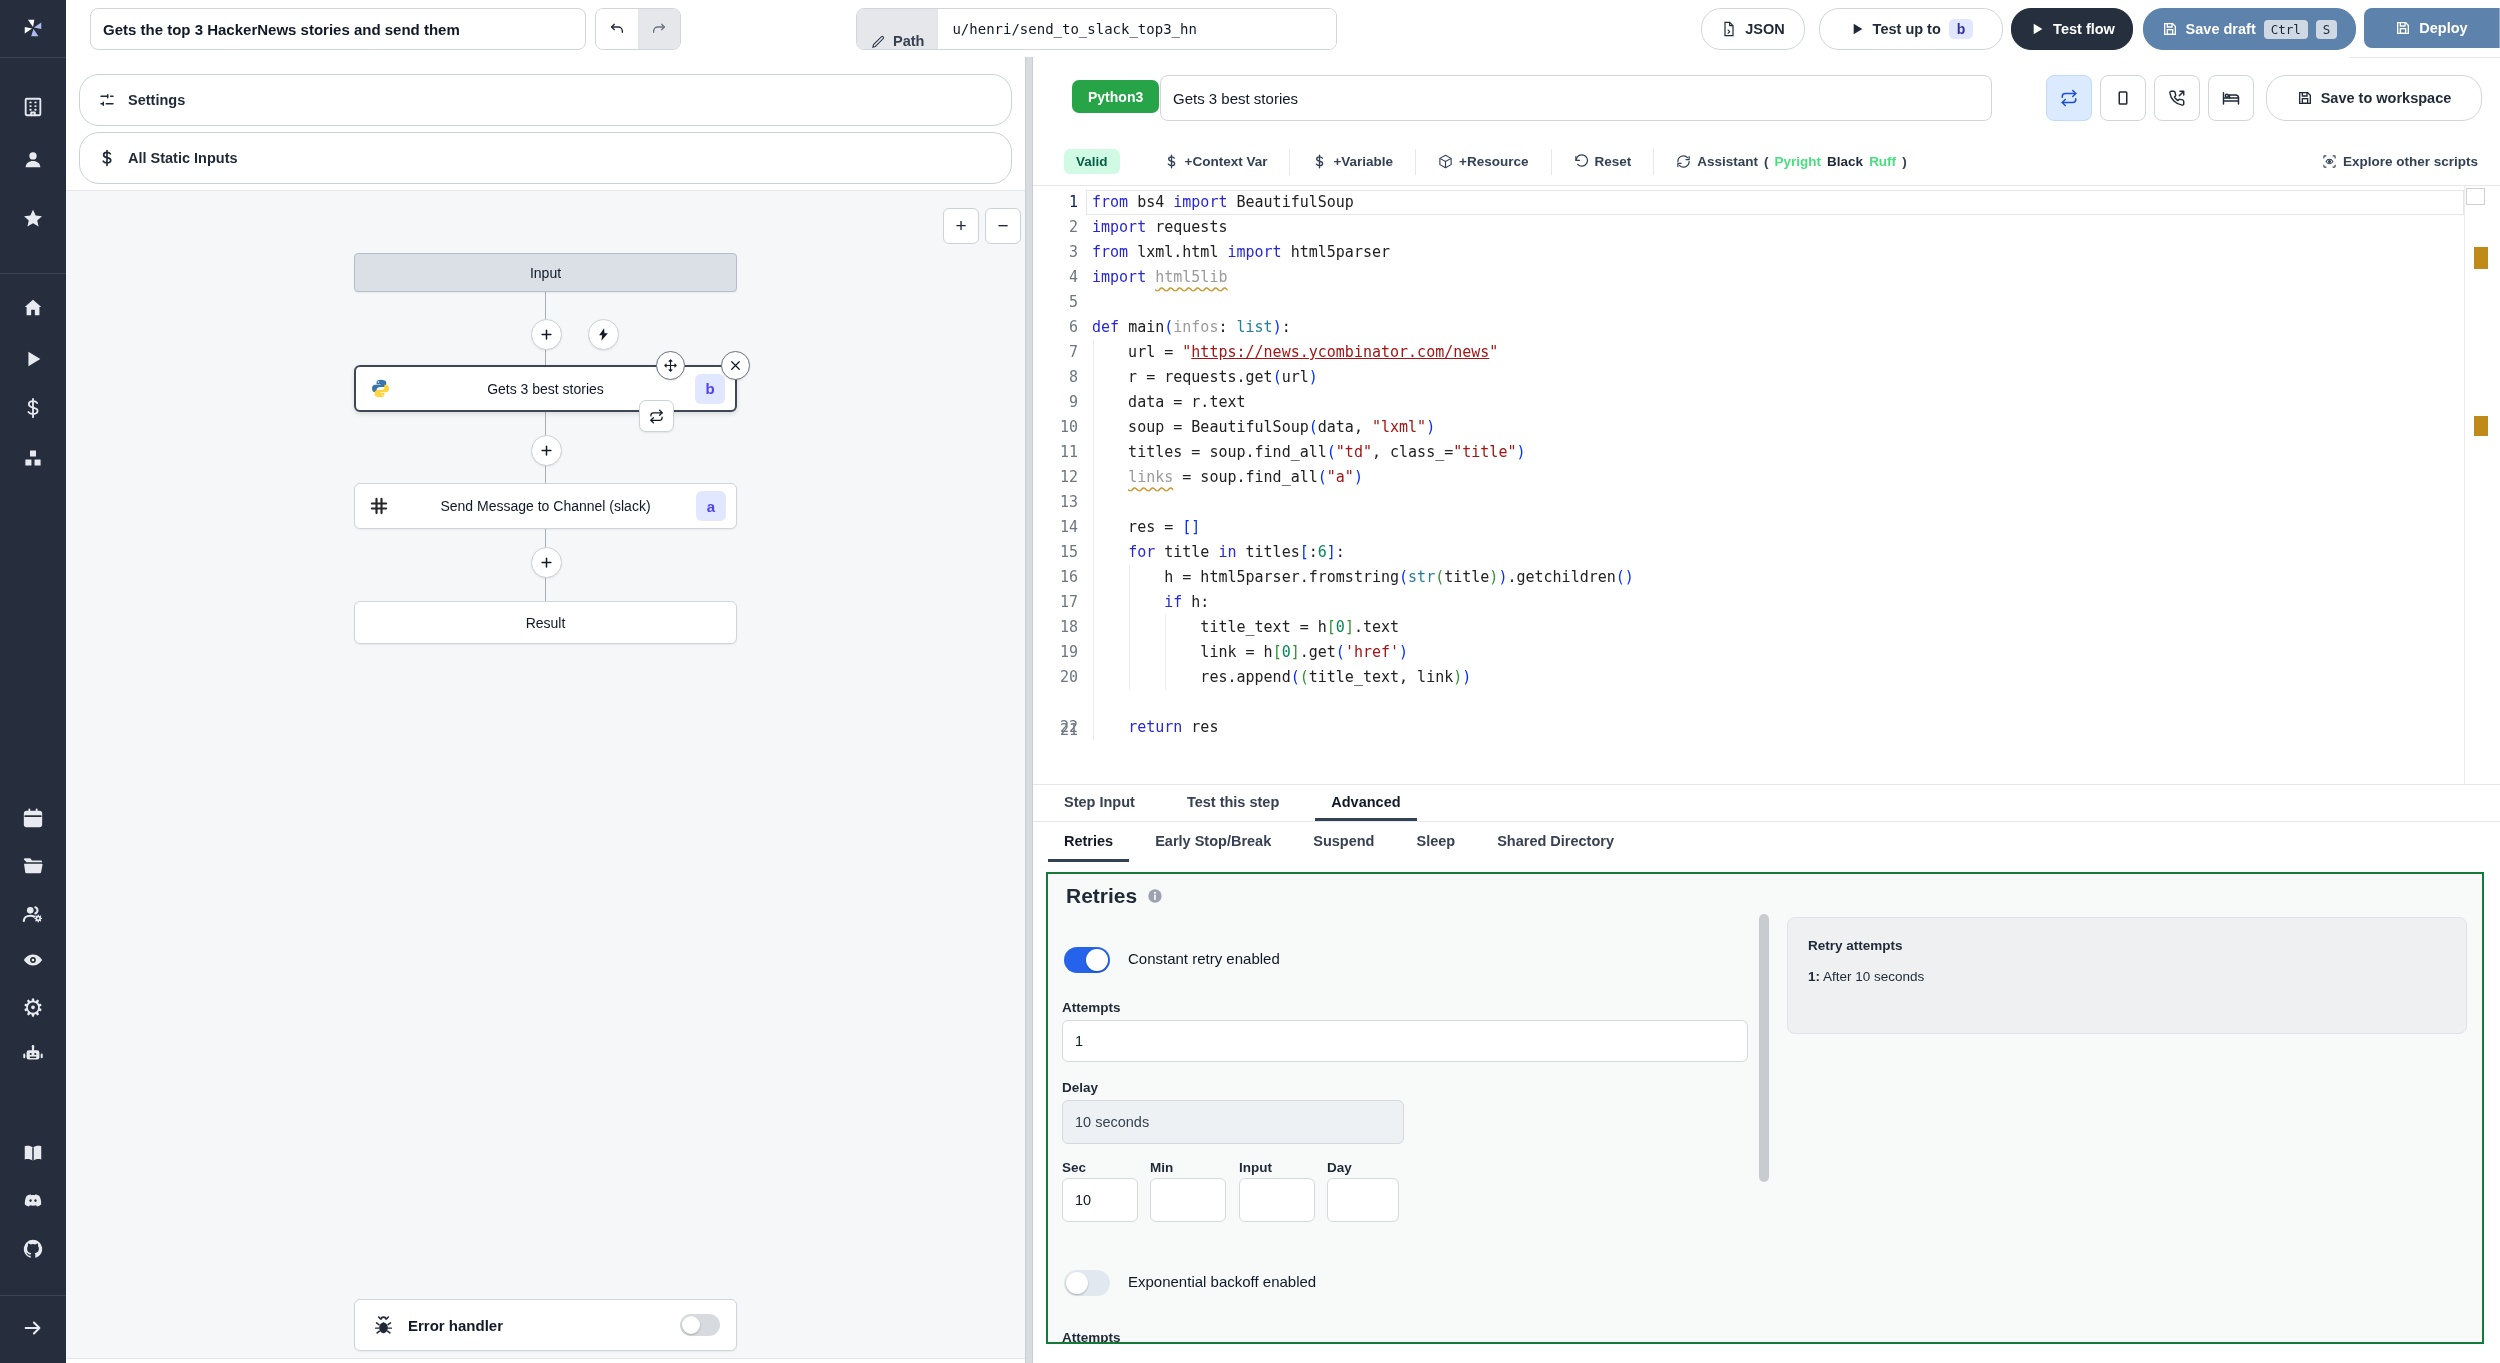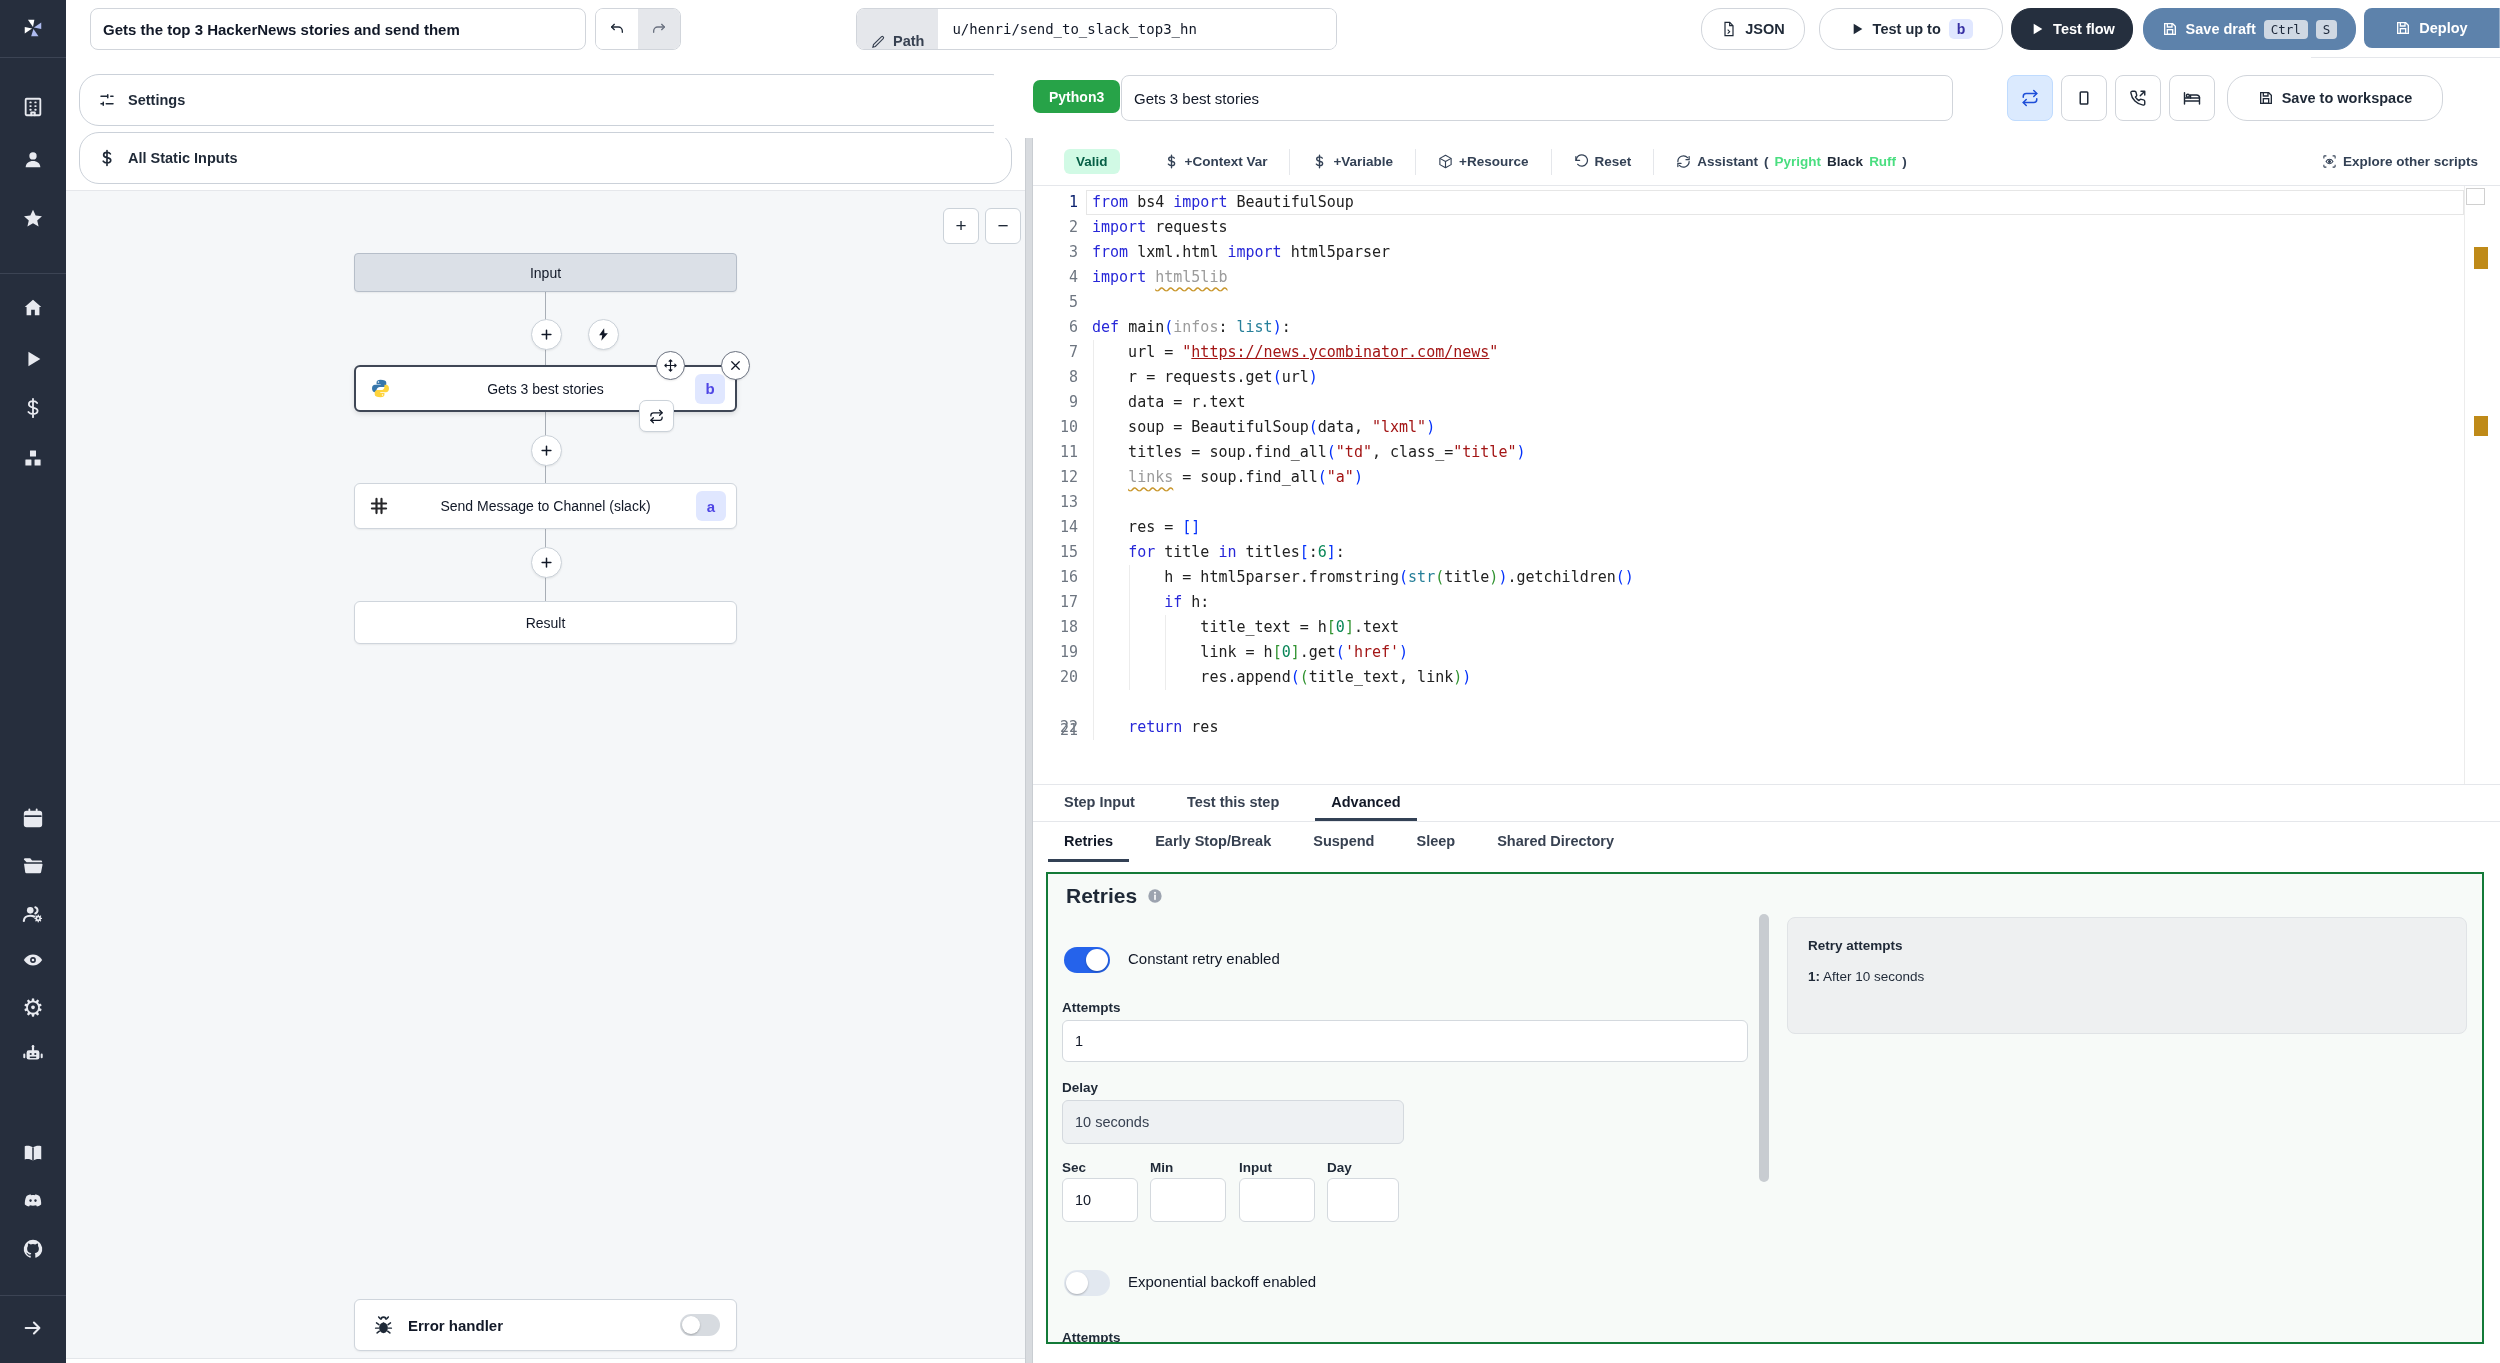--- a/index.html
+++ b/index.html
@@ -28,21 +28,21 @@
   .vline{position:absolute;width:1px;background:#a8aeb6;}
   .fnode{position:absolute;left:288px;width:383px;background:#fff;border:1px solid #cfd5dc;border-radius:6px;display:flex;align-items:center;justify-content:center;font-size:14px;color:#111827;box-shadow:0 1px 2px rgba(0,0,0,.06);cursor:pointer;box-sizing:border-box;}
   .circle-btn{position:absolute;width:29px;height:29px;border-radius:50%;background:#fff;border:1px solid #cbd2d9;display:flex;align-items:center;justify-content:center;color:#111827;cursor:pointer;box-shadow:0 1px 2px rgba(0,0,0,.08);}
   .circle-btn svg{width:15px;height:15px;}
   .nbadge{position:absolute;right:10px;top:50%;transform:translateY(-50%);width:30px;height:30px;background:#e0e7ff;color:#4f46e5;font-weight:700;font-size:15px;border-radius:6px;display:flex;align-items:center;justify-content:center;}
   .toggle{border-radius:999px;position:relative;cursor:pointer;}
   .toggle .knob{position:absolute;top:2px;border-radius:50%;background:#fff;box-shadow:0 1px 2px rgba(0,0,0,.25);}
   
   #panel-divider{left:1025px;top:57px;width:8px;height:1306px;background:#d8dbdf;border-left:1px solid #c9cdd2;border-right:1px solid #c9cdd2;box-sizing:border-box;cursor:col-resize;}
   
-  #ed-header{left:994px;top:57px;width:1317px;height:81px;background:#fff;}
+  #ed-header{left:1033px;top:57px;width:1317px;height:81px;background:#fff;}
   .icon-btn{display:flex;align-items:center;justify-content:center;border:1px solid #d1d5db;border-radius:8px;background:#fff;color:#1f2937;cursor:pointer;}
   .icon-btn svg{width:18px;height:18px;}
   .icon-btn.active{background:#dbeafe;border-color:#bfdbfe;color:#1d4ed8;}
   #ed-toolbar{left:1033px;top:138px;width:1467px;height:47px;background:#fff;border-bottom:1px solid #e5e7eb;display:flex;align-items:center;}
   .tb-item{display:flex;align-items:center;gap:6px;font-size:13.5px;font-weight:700;color:#334155;cursor:pointer;white-space:nowrap;}
   .tb-item svg{width:15px;height:15px;}
   .tb-sep{width:1px;height:26px;background:#e5e7eb;}
   .chip-valid{background:#d1fae5;color:#065f46;font-size:13.5px;font-weight:700;border-radius:6px;padding:5px 12px;}
   #code{left:1045px;top:190px;width:1421px;height:595px;font-family:"DejaVu Sans Mono",monospace;font-size:15px;}
   .ln{position:absolute;left:0;width:33px;text-align:right;color:#6e7681;line-height:25px;}

